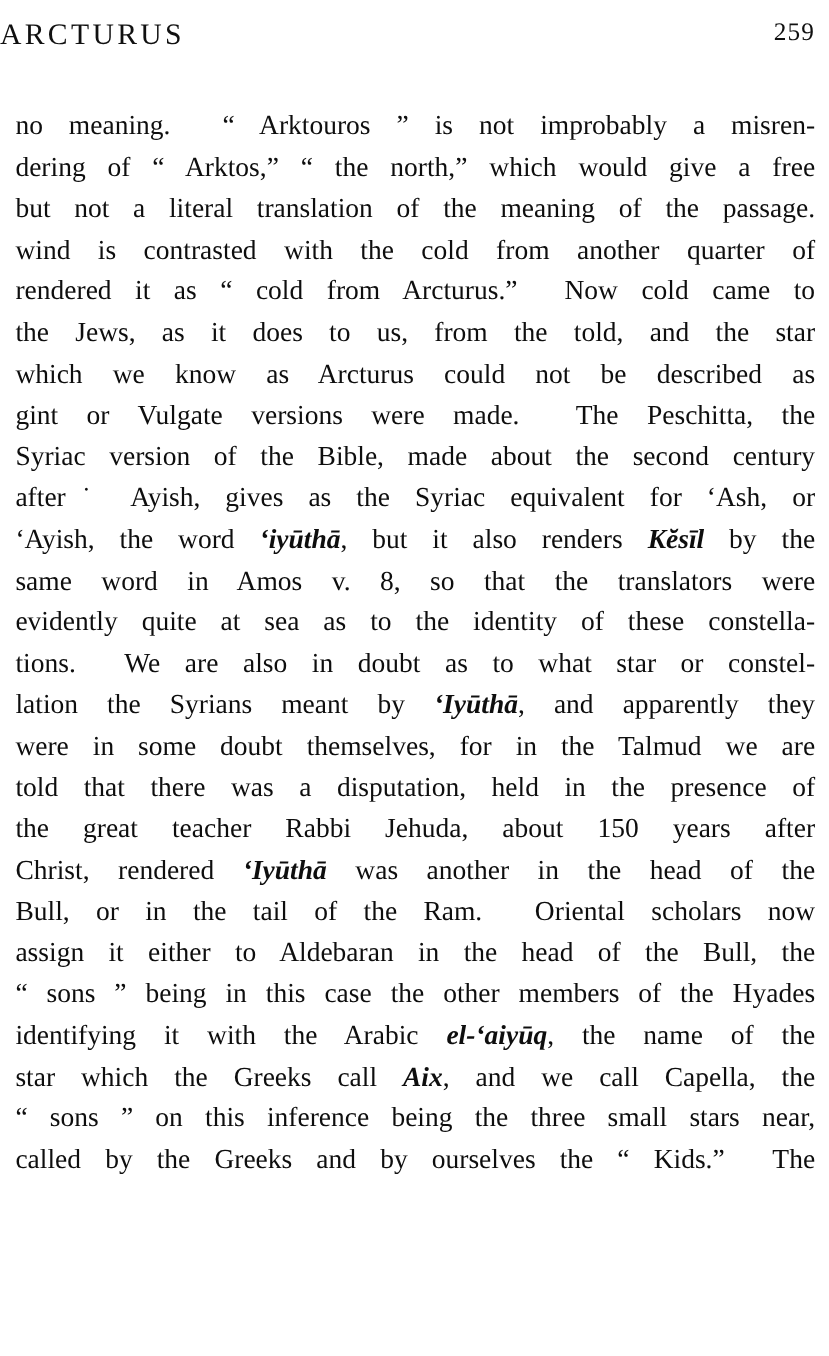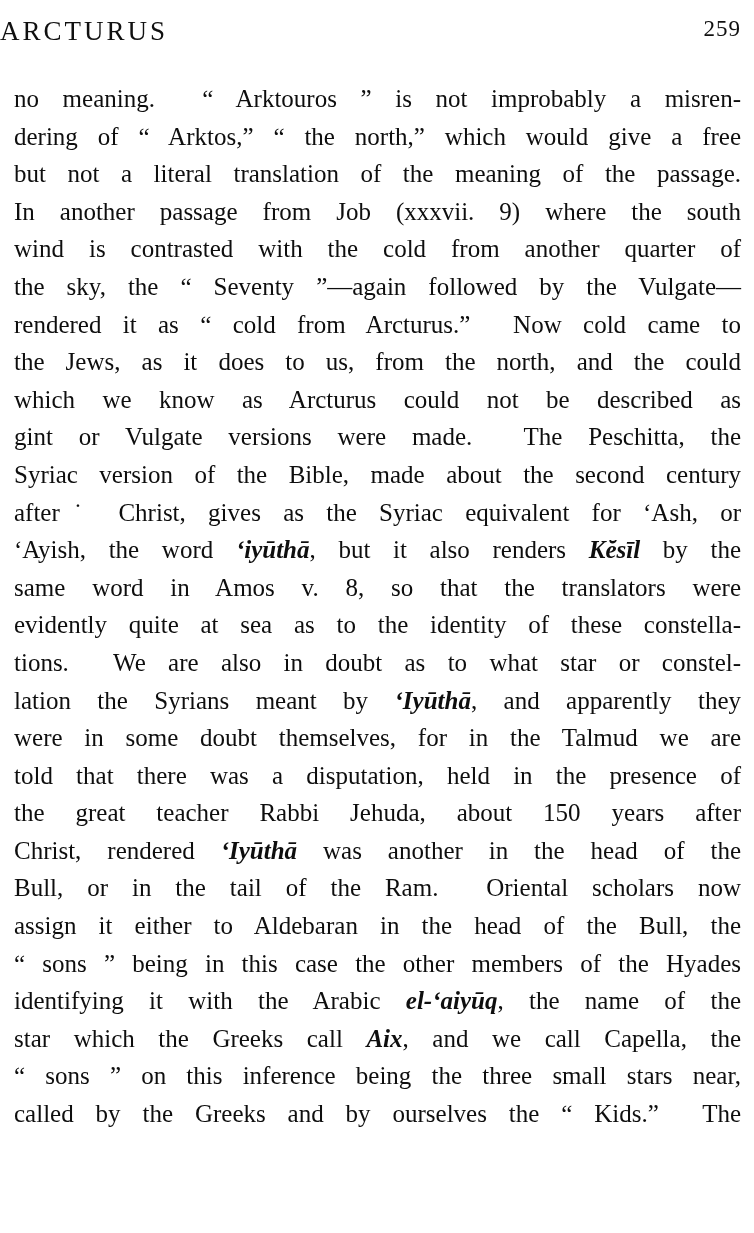--- a/index.html
+++ b/index.html
@@ -35,21 +35,21 @@
   }
   .page-number {
     position: absolute;
     right: 13px;
     top: 16px;
     font-size: 23px;
     letter-spacing: 1px;
     color: #101010;
   }
   .body-text {
-    margin-top: 26px;
+    margin-top: 42px;
     padding: 0 13px 0 14px;
   }
   .line {
     font-size: 25px;
     line-height: 37.6px;
     color: #0e0e0e;
     text-align: justify;
     text-align-last: justify;
     -moz-text-align-last: justify;
     word-spacing: 0.08em;
@@ -65,29 +65,27 @@
 
 <div class="page">
   <div class="running-head">
     <div class="running-title">ARCTURUS</div>
     <div class="page-number">259</div>
   </div>
   <div class="body-text">
       <div class="line"><span>no meaning.&nbsp; “ Arktouros ” is not improbably a misren-</span></div>
       <div class="line"><span>dering of “ Arktos,” “ the north,” which would give a free</span></div>
       <div class="line"><span>but not a literal translation of the meaning of the passage.</span></div>
-      <div class="line"><span>In another passage from Job (xxxvii. 9) where the south</span></div>
       <div class="line"><span>wind is contrasted with the cold from another quarter of</span></div>
-      <div class="line"><span>the sky, the “ Seventy ”—again followed by the Vulgate—</span></div>
       <div class="line"><span>rendered it as “ cold from Arcturus.”&nbsp; Now cold came to</span></div>
-      <div class="line"><span>the Jews, as it does to us, from the north, and the could</span></div>
+      <div class="line"><span>the Jews, as it does to us, from the told, and the star</span></div>
       <div class="line"><span>which we know as Arcturus could not be described as</span></div>
       <div class="line"><span>gint or Vulgate versions were made.&nbsp; The Peschitta, the</span></div>
       <div class="line"><span>Syriac version of the Bible, made about the second century</span></div>
-      <div class="line"><span>after˙ Christ, gives as the Syriac equivalent for ‘Ash, or</span></div>
+      <div class="line"><span>after˙ Ayish, gives as the Syriac equivalent for ‘Ash, or</span></div>
       <div class="line"><span>‘Ayish, the word </span><em>‘iyūthā</em><span>, but it also renders </span><em>Kĕsīl</em><span> by the</span></div>
       <div class="line"><span>same word in Amos v. 8, so that the translators were</span></div>
       <div class="line"><span>evidently quite at sea as to the identity of these constella-</span></div>
       <div class="line"><span>tions.&nbsp; We are also in doubt as to what star or constel-</span></div>
       <div class="line"><span>lation the Syrians meant by </span><em>‘Iyūthā</em><span>, and apparently they</span></div>
       <div class="line"><span>were in some doubt themselves, for in the Talmud we are</span></div>
       <div class="line"><span>told that there was a disputation, held in the presence of</span></div>
       <div class="line"><span>the great teacher Rabbi Jehuda, about 150 years after</span></div>
       <div class="line"><span>Christ, rendered </span><em>‘Iyūthā</em><span> was another in the head of the</span></div>
       <div class="line"><span>Bull, or in the tail of the Ram.&nbsp; Oriental scholars now</span></div>

